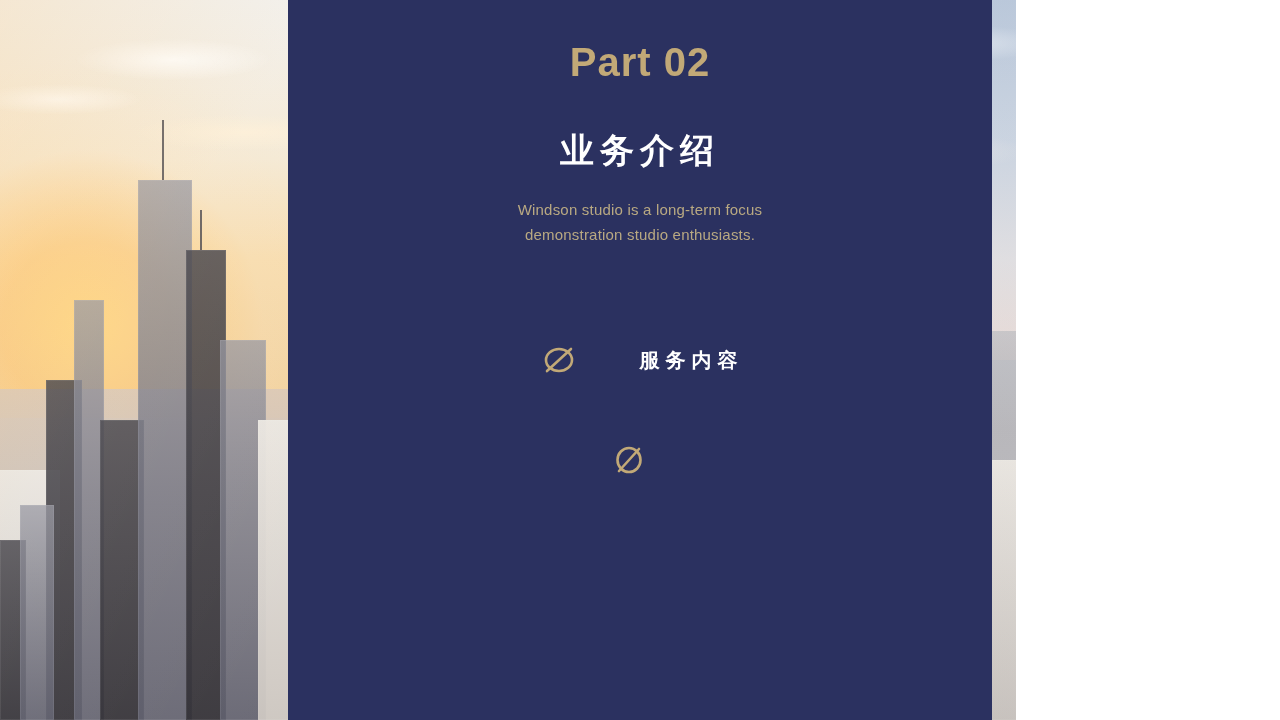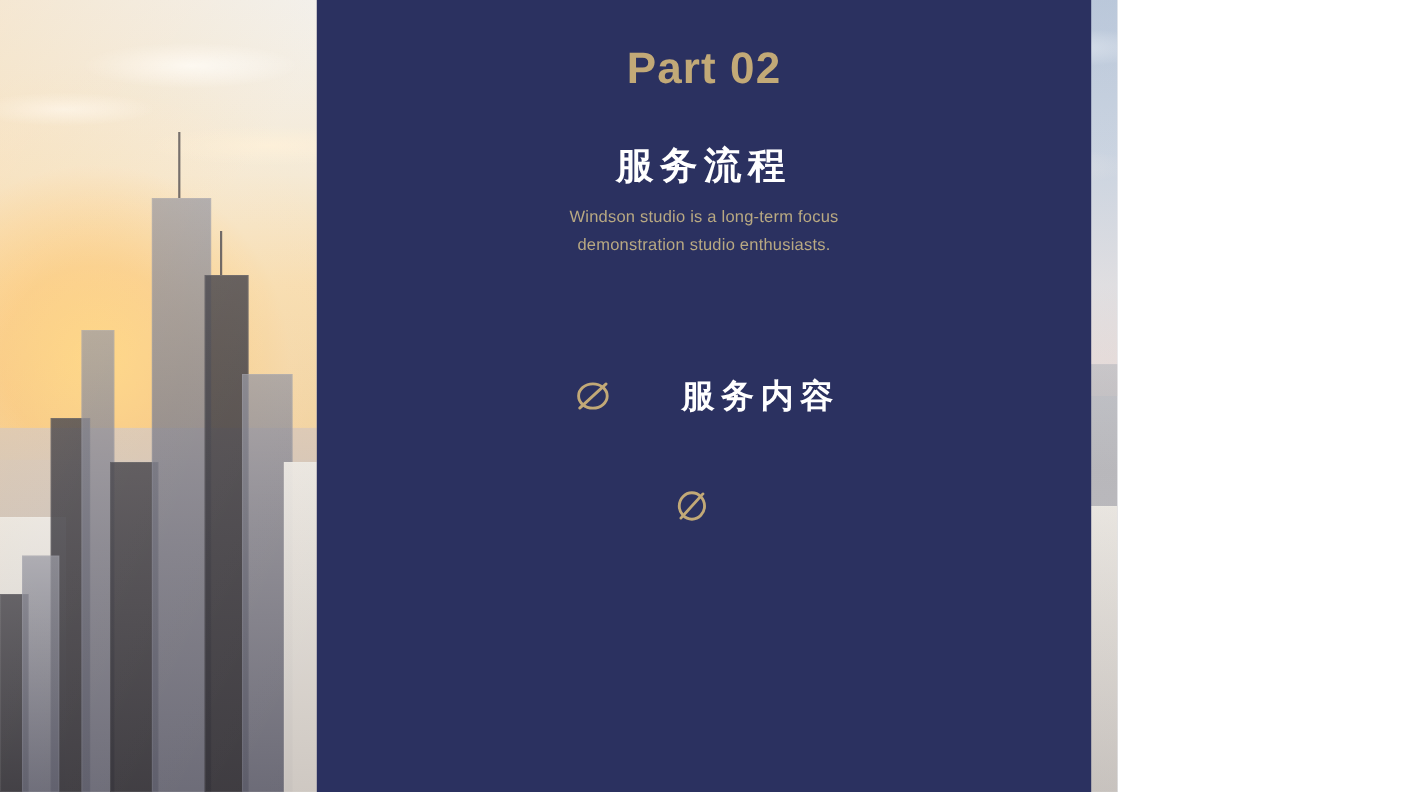--- a/index.html
+++ b/index.html
@@ -118,21 +118,21 @@
     position: absolute;
     top: 128px; left: 0; width: 100%;
     text-align: center;
     font-size: 34px;
     font-weight: bold;
     letter-spacing: 6px;
     color: #ffffff;
   }
   .subtitle {
     position: absolute;
-    top: 186px; left: 0; width: 100%;
+    top: 198px; left: 0; width: 100%;
     text-align: center;
     font-size: 15px;
     line-height: 1.65;
     letter-spacing: 0.2px;
     color: #b9a982;
   }
   .menu {
     position: absolute;
     top: 310px; left: 0; width: 100%;
   }
@@ -146,21 +146,21 @@
     width: 44px;
     height: 44px;
     margin-right: 22px;
     display: flex;
     align-items: center;
     justify-content: center;
     flex: 0 0 auto;
   }
   .menu-icon svg { display: block; }
   .menu-label {
-    font-size: 30px;
+    font-size: 20px;
     font-weight: bold;
     letter-spacing: 6px;
     color: #ffffff;
     white-space: nowrap;
     margin-left: 37px;
   }
 </style>
 </head>
 <body>
 
@@ -201,21 +201,21 @@
     <div class="bldg light" style="left:244px; bottom:0; width:52px;  height:260px;"></div>
     <div class="spire" style="left:190px; bottom:430px; height:50px;"></div>
     <div class="spire" style="left:118px; bottom:350px; height:34px;"></div>
     <div class="cool-overlay"></div>
   </div>
 
   <div class="panel">
 
     <div class="part-label">Part 02</div>
 
-    <div class="title-cn">服务流程</div>
+    <div class="title-cn">业务介绍</div>
 
     <div class="subtitle">
       <div>Windson studio is a long-term focus</div>
       <div>demonstration studio enthusiasts.</div>
     </div>
 
     <div class="menu">
 
       <div class="menu-item">
         <span class="menu-icon">

